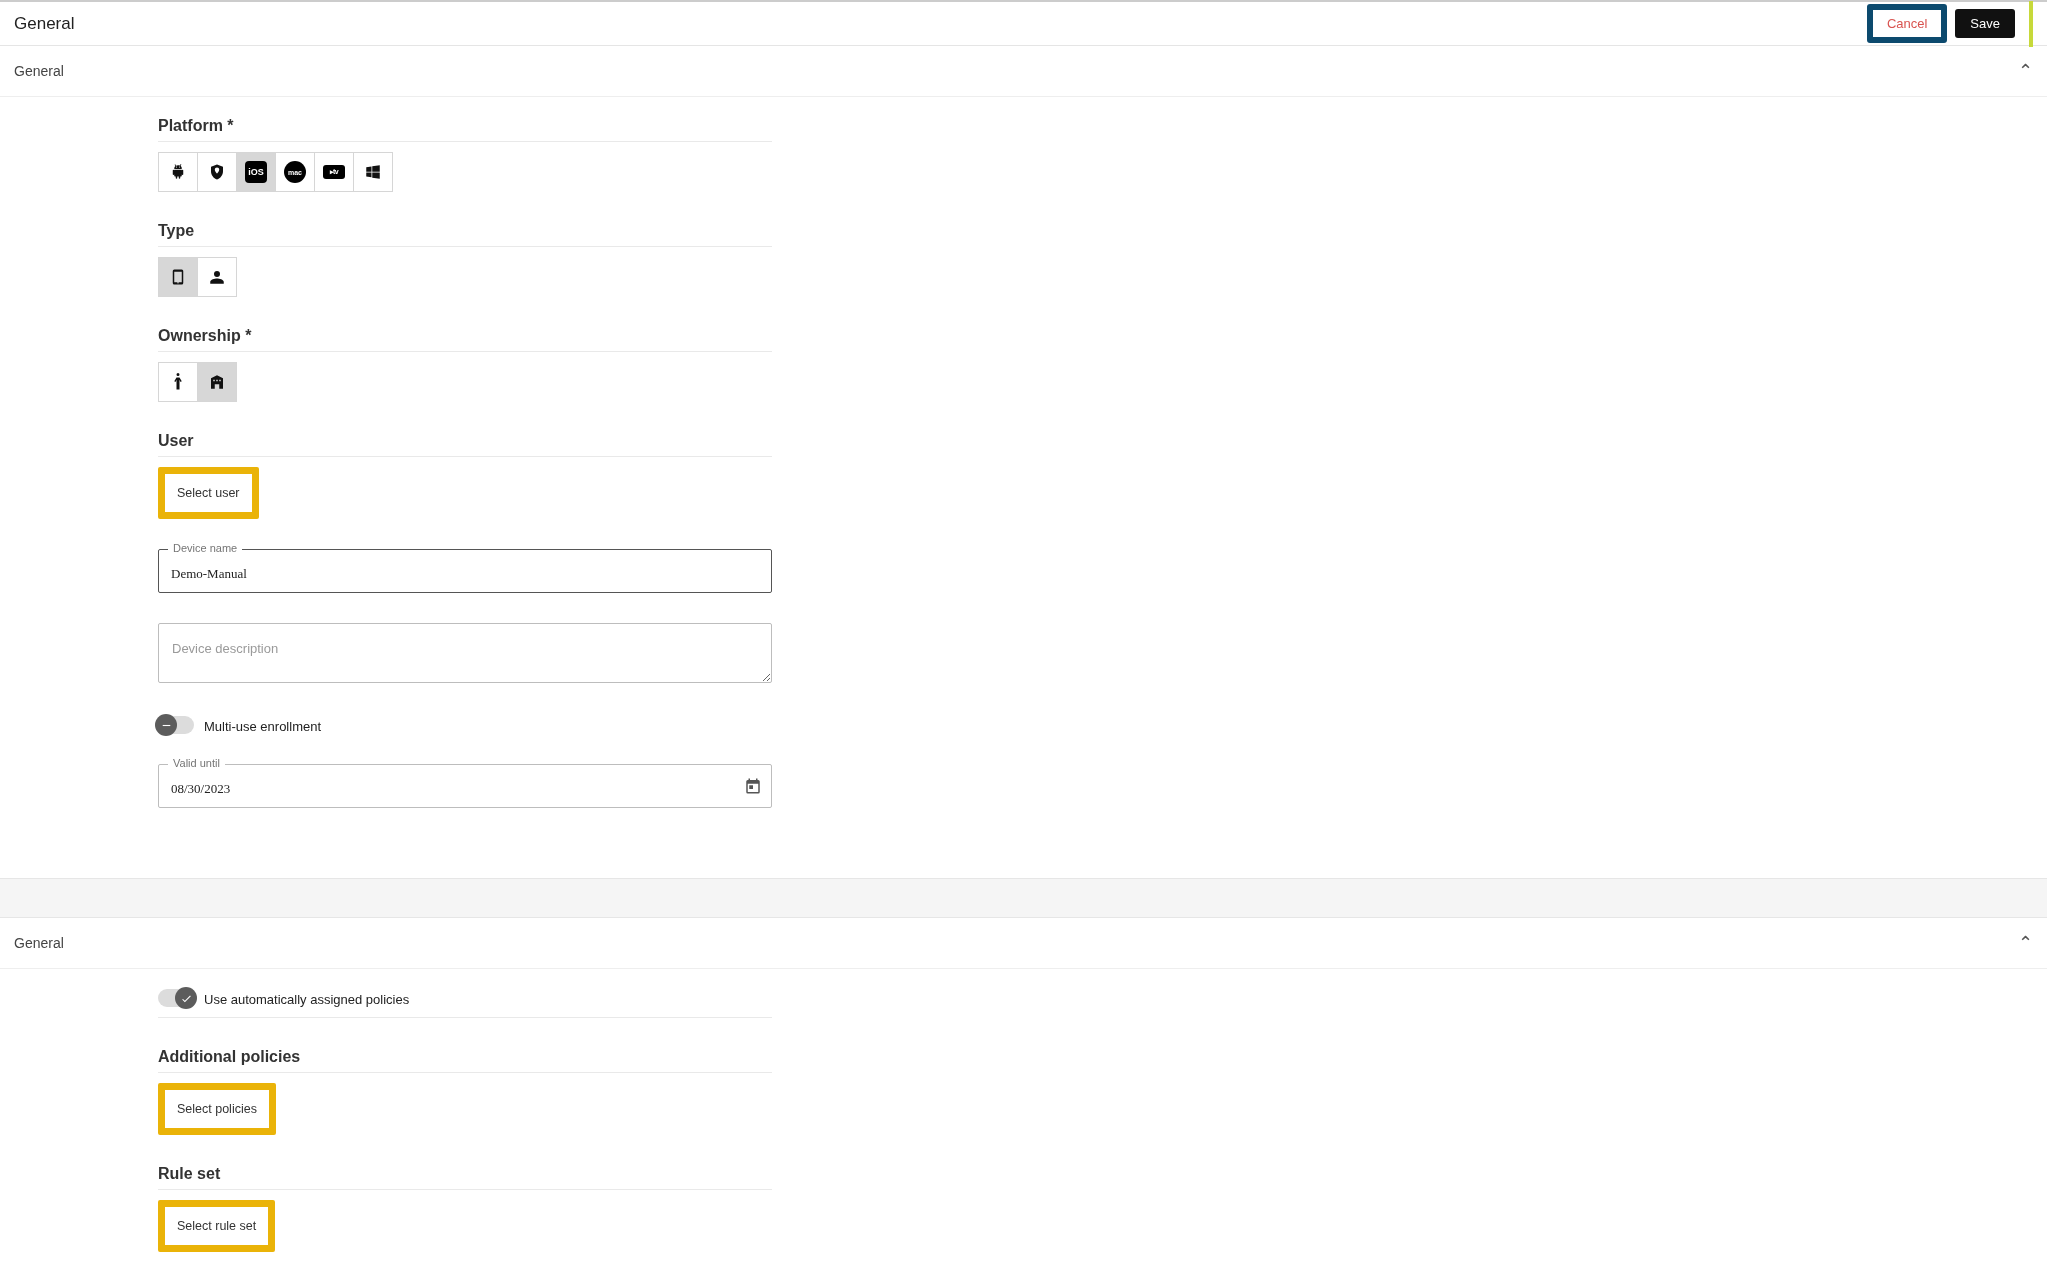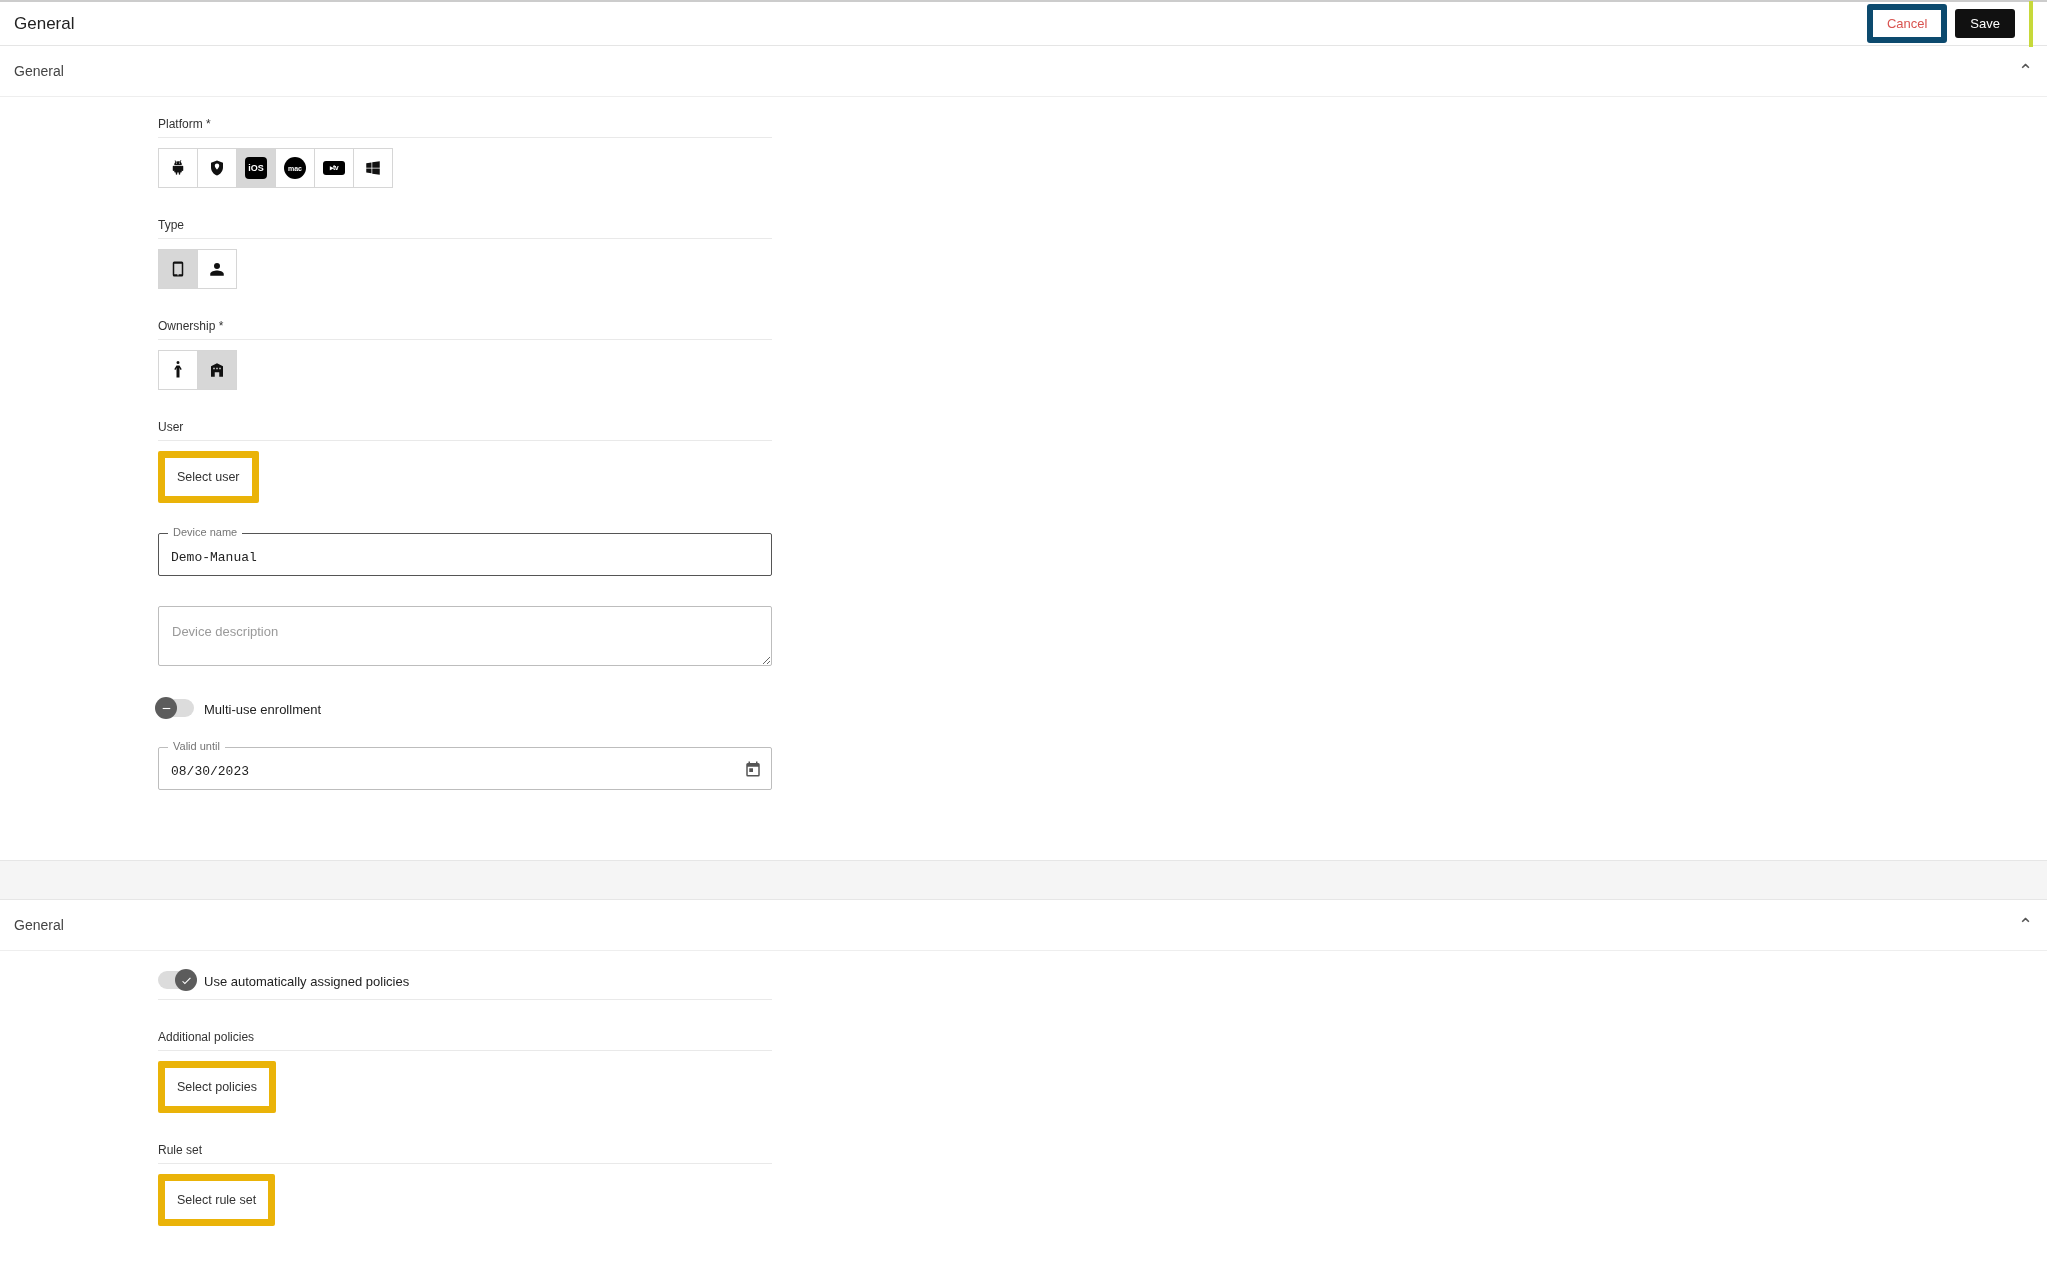--- a/index.html
+++ b/index.html
@@ -79,22 +79,22 @@
     background:#fff;
     padding: 20px 0 40px 0;
   }
   .form-col {
     width: 770px;
     margin-left: 158px;
   }
 
   .field-block { margin-bottom: 30px; }
   .field-label {
-    font-size: 12px;
-    font-weight: 400;
+    font-size: 16px;
+    font-weight: 700;
     color:#333;
     padding-bottom: 6px;
     border-bottom: 1px solid #e9e9e9;
     max-width: 614px;
   }
   .field-content { margin-top: 10px; }
 
   .toggle-group {
     display:flex;
   }
@@ -142,21 +142,21 @@
   .outlined {
     position:relative;
     max-width: 614px;
   }
   .outlined input, .outlined textarea {
     width:100%;
     border:1.5px solid #555;
     border-radius:2px;
     padding: 16px 12px 10px 12px;
     font-size: 13px;
-    font-family:Liberation Mono, monospace;
+    font-family:Liberation Serif, serif;
     background:#fff;
     color:#222;
   }
   .outlined.light input, .outlined.light textarea {
     border:1px solid #bdbdbd;
   }
   .outlined textarea { resize: both; min-height: 60px; }
   .outlined .float-label {
     position:absolute;
     left:10px; top:-7px;

